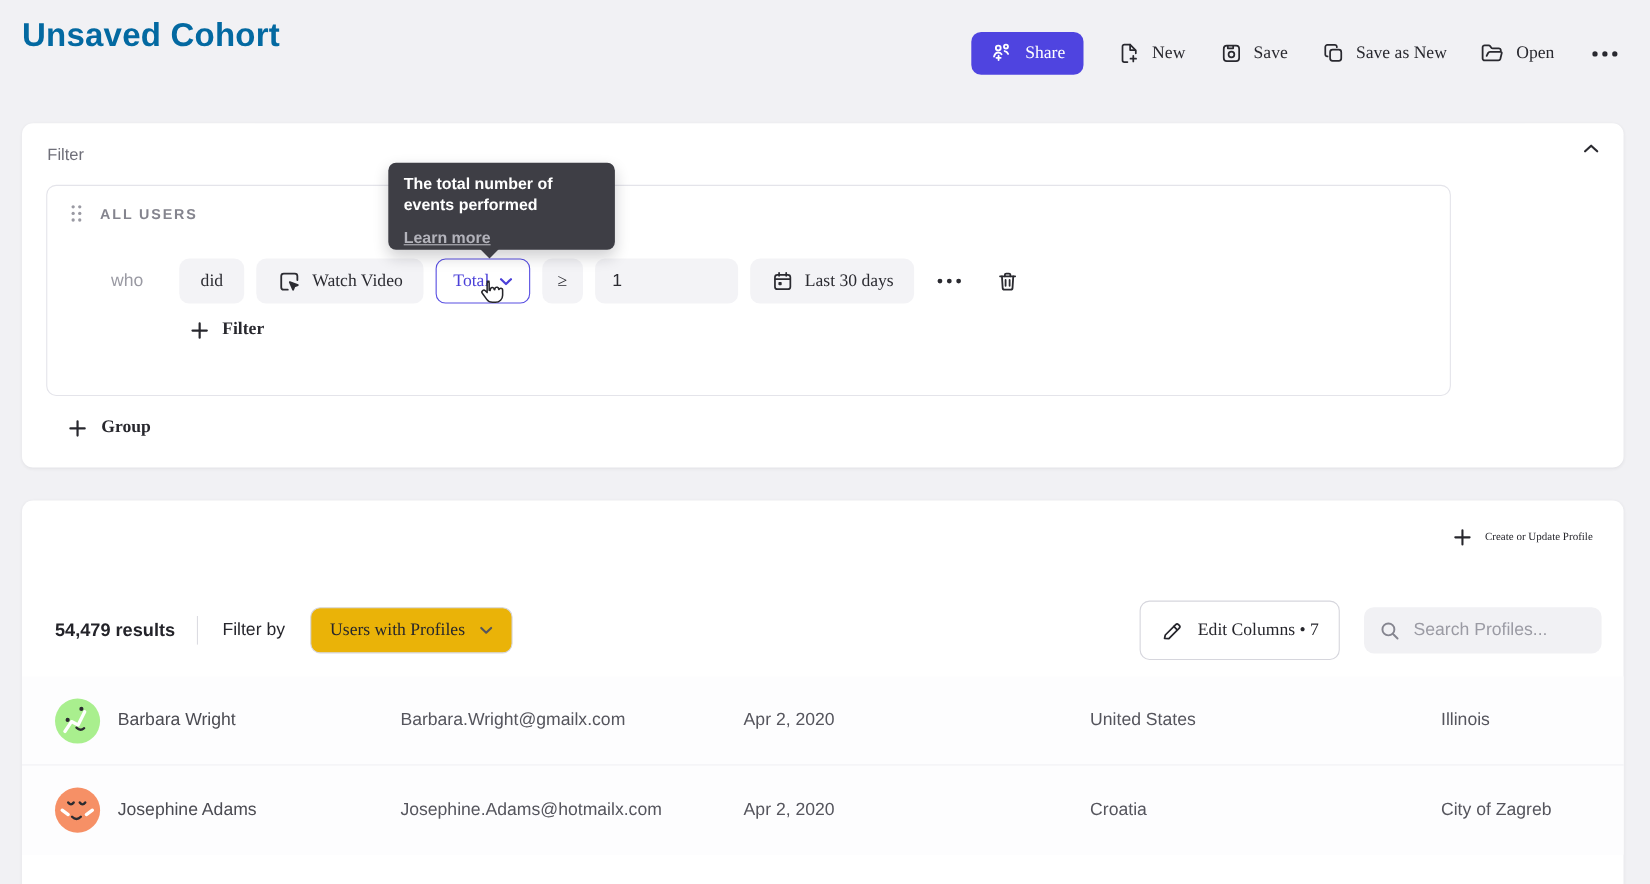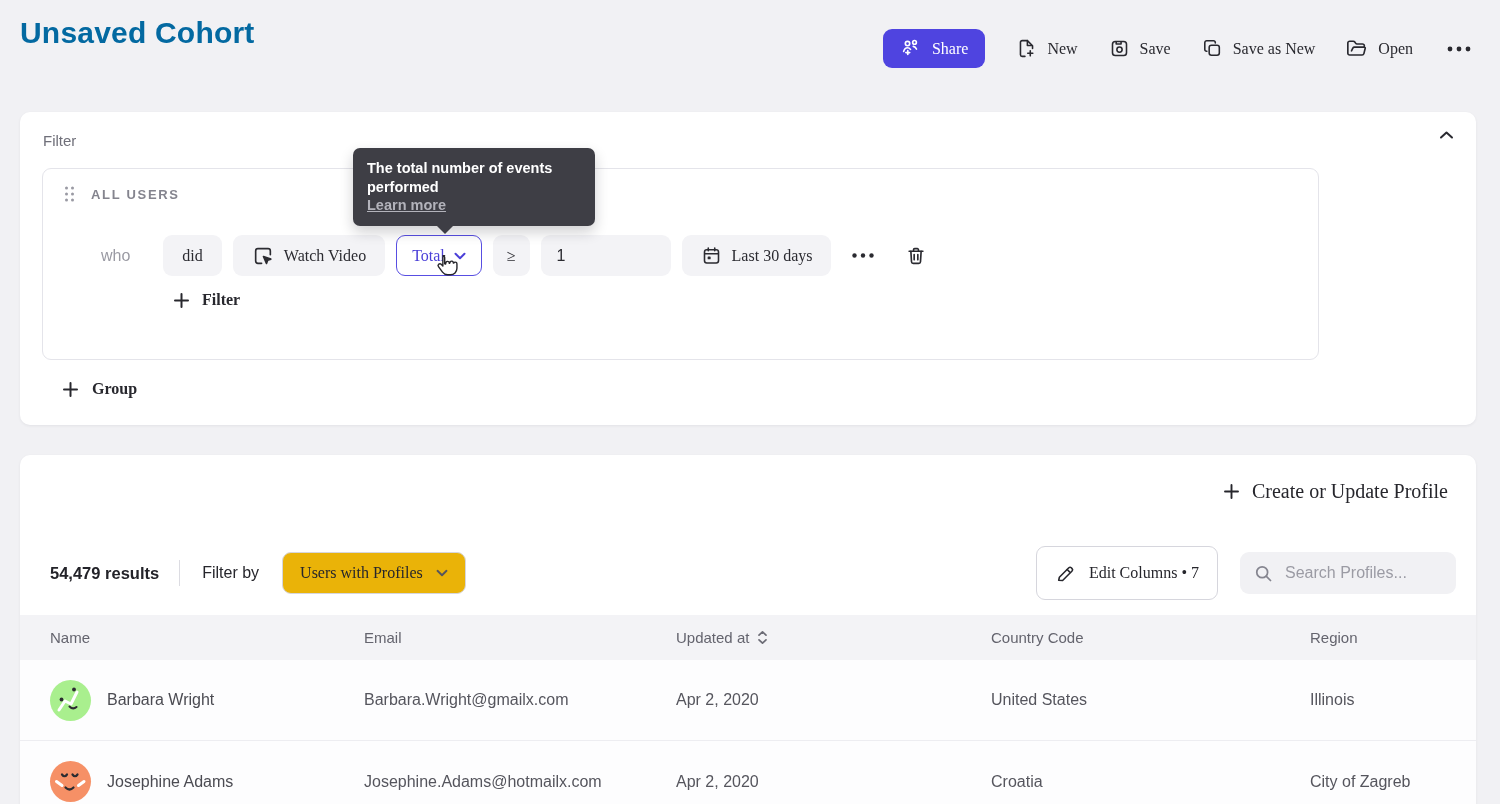--- a/index.html
+++ b/index.html
@@ -70,38 +70,38 @@
     background:none; border:none; font-size:16px; font-weight:600; color:#28282e;
   }
   .add-group-btn {
     position:absolute; left:42px; top:268px;
     display:flex; align-items:center; gap:13px;
     background:none; border:none; font-size:16px; font-weight:600; color:#28282e;
   }
 
   
   .tooltip {
-    position:absolute; left:353px; top:148px; width:242px; z-index:30;
-    background:#3e3e45; border-radius:7px; padding:11px 14px 12px;
+    position:absolute; left:353px; top:148px; width:206px; z-index:30;
+    background:#3e3e45; border-radius:7px; padding:11px 14px 1px;
     box-shadow:0 6px 14px rgba(20,20,30,.2);
   }
   .tooltip-text { color:#ffffff; font-size:14.5px; font-weight:600; line-height:18.5px; }
-  .tooltip-link { display:inline-block; color:#b3b3bb; font-size:14.5px; font-weight:600; text-decoration:underline; margin-top:1px; cursor:pointer; }
+  .tooltip-link { display:inline-block; color:#b3b3bb; font-size:14.5px; font-weight:600; text-decoration:underline; margin-top:13px; cursor:pointer; }
   .tooltip-tail {
     position:absolute; bottom:-8px; left:83px; width:0; height:0;
     border-left:9px solid transparent; border-right:9px solid transparent;
     border-top:9px solid #3e3e45;
   }
   .cursor-hand { position:absolute; left:432px; top:251px; z-index:25; pointer-events:none; }
 
   
   .create-profile-btn {
     position:absolute; right:28px; top:25px;
     display:flex; align-items:center; gap:12px;
-    background:none; border:none; font-size:20px; font-weight:500; color:#26262c;
+    background:none; border:none; font-size:10px; font-weight:500; color:#26262c;
   }
   .results-toolbar { position:absolute; left:30px; right:20px; top:97px; height:42px; display:flex; align-items:center; }
   .results-count { font-size:16.5px; font-weight:700; color:#232329; }
   .tb-divider { width:1px; height:26px; background:#dcdce2; margin:0 22px 0 20px; }
   .filter-by-label { font-size:16px; color:#26262c; margin-right:23px; }
   .dropdown-btn {
     height:42px; background:#eab308; border:1px solid #d6d6dd; border-radius:9px;
     display:flex; align-items:center; gap:13px; padding:0 17px;
     font-size:16px; color:#26262c;
   }
@@ -367,35 +367,20 @@
         <svg width="21" height="21" viewBox="0 0 24 24" fill="none" stroke="#85858f" stroke-width="2" stroke-linecap="round">
           <circle cx="10.5" cy="10.5" r="6.2"></circle>
           <path d="M15.3 15.3 20 20"></path>
         </svg>
       </span>
       <input type="text" placeholder="Search Profiles..." style="">
     </div>
   </div>
 
   <div class="profiles-table">
-    <div class="t-row t-head">
-      <span class="th-cell">Name</span>
-      <span class="th-cell">Email</span>
-      <span class="th-cell">
-        <span>Updated at</span>
-        <span>
-          <svg width="11" height="15" viewBox="0 0 11 15" fill="none" stroke="#6b6b75" stroke-width="1.7" stroke-linecap="round" stroke-linejoin="round">
-            <path d="M2 5.2 5.5 1.8 9 5.2"></path>
-            <path d="M2 9.8 5.5 13.2 9 9.8"></path>
-          </svg>
-        </span>
-      </span>
-      <span class="th-cell">Country Code</span>
-      <span class="th-cell">Region</span>
-    </div>
 
     <div class="t-row t-body-row">
       <span class="name-cell">
         <span class="avatar" style="background-color: rgb(169, 239, 142);">
           <svg width="41" height="41" viewBox="0 0 41 41" fill="none">
             <polyline points="9,30 15,21 21,24 27,12" stroke="#ffffff" stroke-width="3" stroke-linecap="round" stroke-linejoin="round"></polyline>
             <circle cx="11.5" cy="19.5" r="1.9" fill="#2c2c31"></circle>
             <circle cx="24" cy="9.5" r="1.9" fill="#2c2c31"></circle>
             <path d="M19.5 26.5q3.5 3.5 7 .5" stroke="#2c2c31" stroke-width="2.1" stroke-linecap="round"></path>
           </svg>

